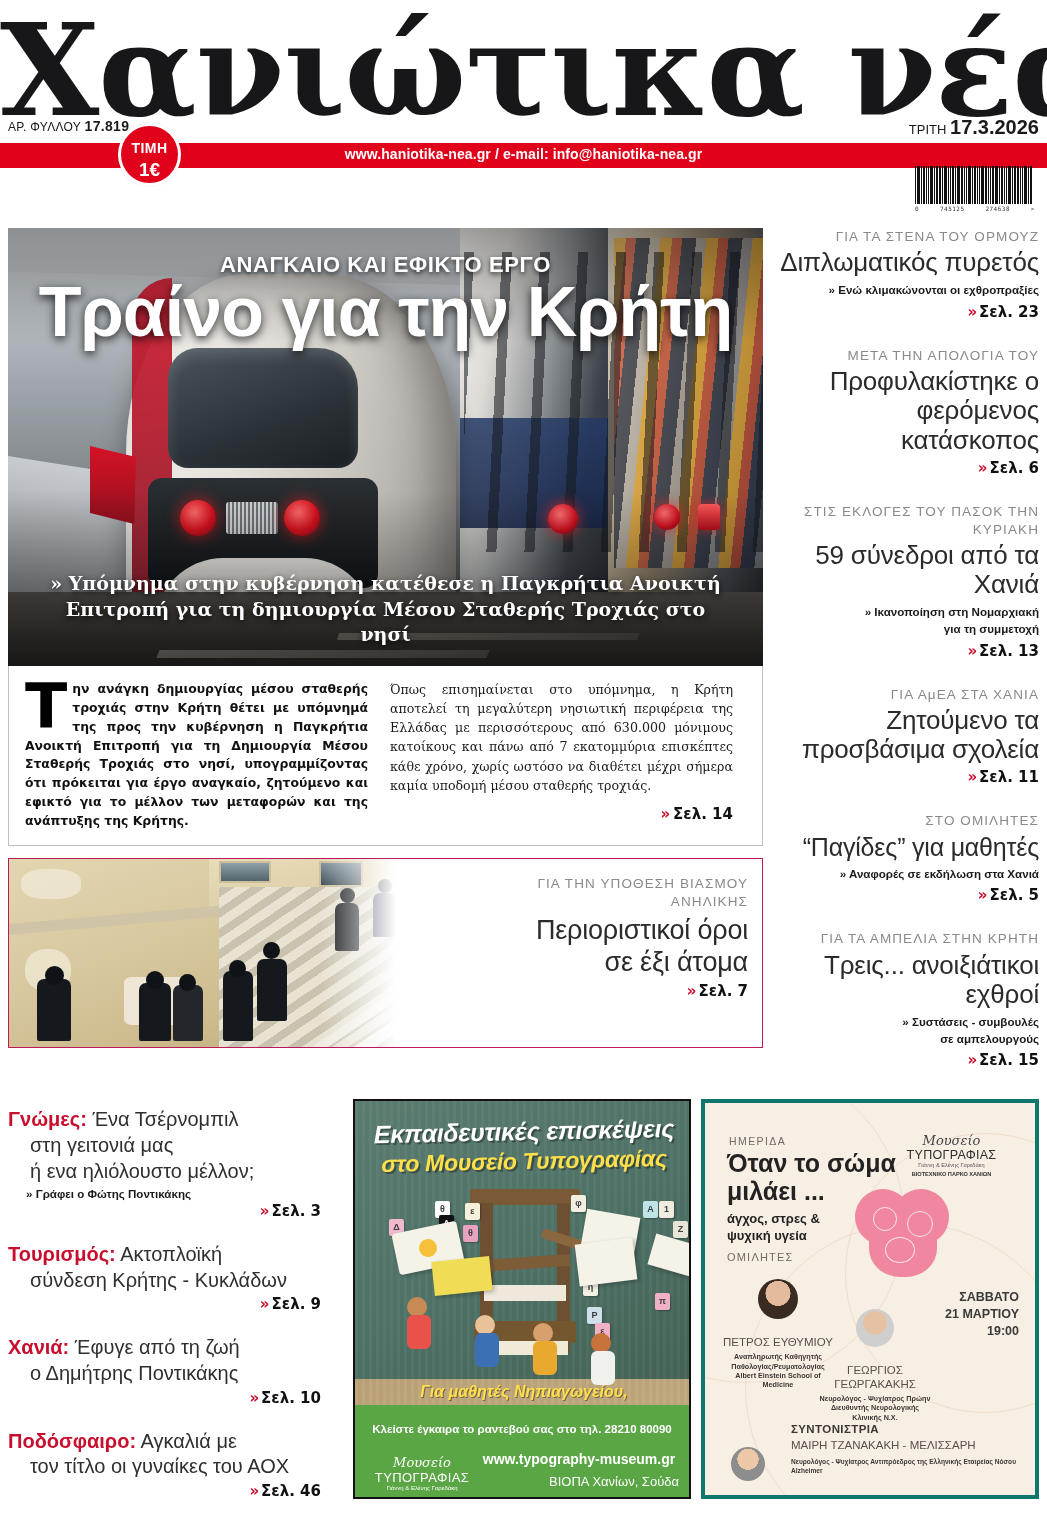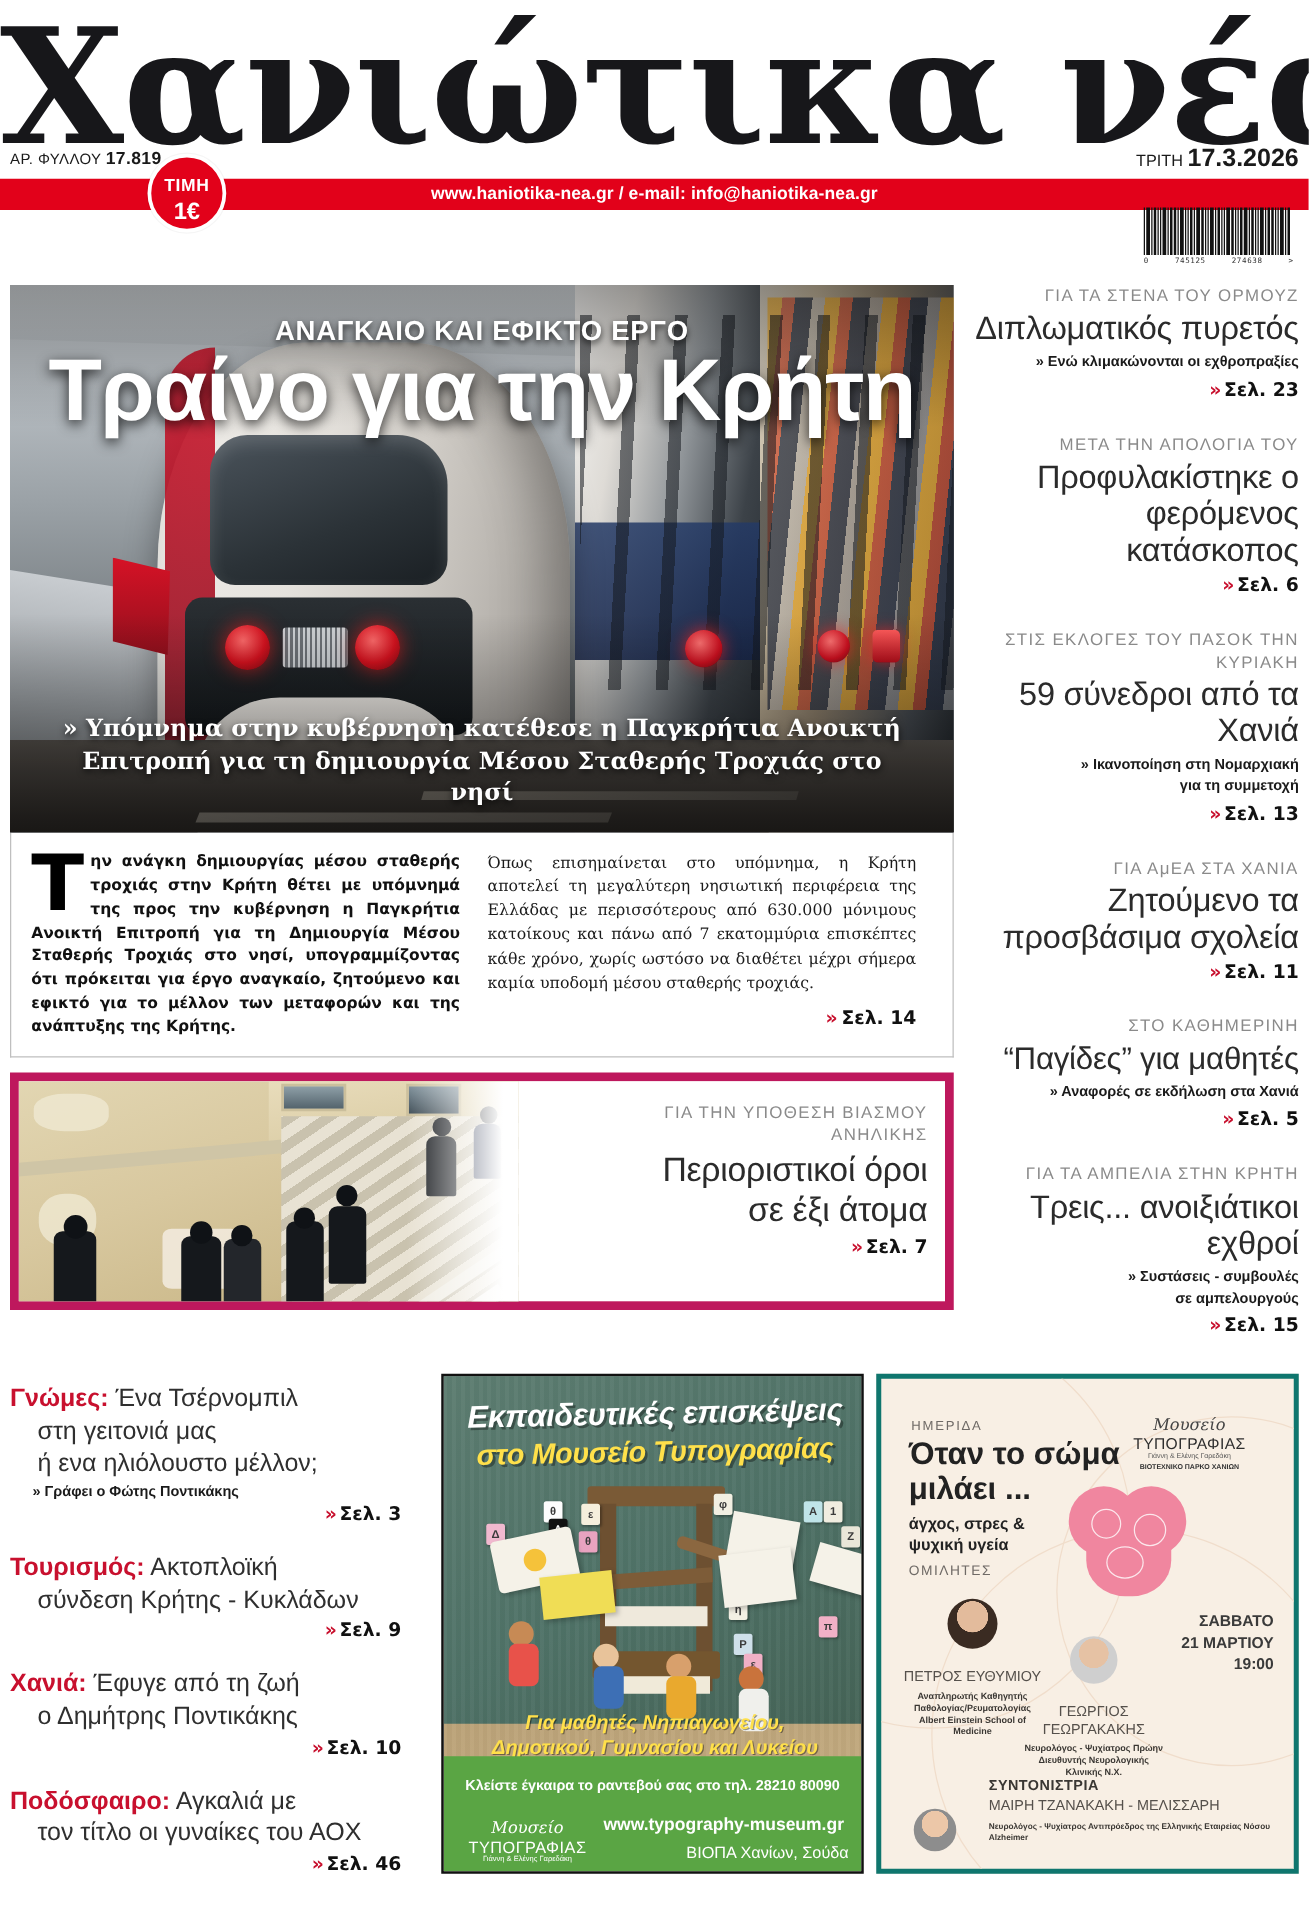--- a/index.html
+++ b/index.html
@@ -233,21 +233,21 @@
   }
   .side-sel {
     color: #111; font-weight: 700; font-size: 15px; margin-top: 4px;
     font-family: "DejaVu Sans", sans-serif;
   }
   .side-sel .g { color: #c8102e; margin-right: 2px; }
 
   
   .second {
     width: 755px; margin-top: 12px;
-    border: 7px solid #be185d;
+    border: 1px solid #be185d;
     display: flex; height: 190px; overflow: hidden; background: #fff;
   }
   .second-photo { width: 400px; height: 188px; position: relative; overflow: hidden; }
   .sp-wall { position: absolute; inset: 0;
     background: linear-gradient(160deg,#e2d6b2 0%,#d8c89f 40%,#cdbb8d 70%,#bda977 100%); }
   .sp-patch1{position:absolute;left:12px;top:10px;width:60px;height:30px;background:#efe8d2;border-radius:40%;opacity:.8;}
   .sp-patch2{position:absolute;left:16px;top:90px;width:46px;height:42px;background:#efe8d2;border-radius:45%;opacity:.8;}
   .sp-patch3{position:absolute;left:115px;top:118px;width:62px;height:48px;background:#f3ece0;border-radius:12%;opacity:.85;}
   .sp-band{position:absolute;left:0;top:52px;width:300px;height:11px;background:#cfc5a6;transform:skewY(-5deg);}
   .sp-band2{position:absolute;left:210px;top:48px;width:190px;height:12px;background:#ded3b4;transform:skewY(4deg);}
@@ -305,21 +305,21 @@
   .press .arm { position:absolute; left:70px; top:52px; width:86px; height:10px; background:#8b6740; transform: rotate(18deg); border-radius:4px;}
   .press .plate{ position:absolute; left:14px; top:96px; width:82px; height:16px; background:#efe9dc;}
   .press .base{ position:absolute; left:4px; top:132px; width:102px; height:22px; background:#74562f; border-radius:3px;}
   .press .base2{position:absolute; left:12px; top:152px; width:86px; height:14px; background:#f0ead9;}
   .ad1 .tile { position:absolute; width:15px; height:17px; border-radius:2px; font-size:9px;
      color:#3c3c3c; text-align:center; line-height:17px; font-weight:700; box-shadow:1px 1px 2px rgba(0,0,0,.3);}
   .ad1 .paper{position:absolute;background:#f5f2e8;box-shadow:2px 2px 4px rgba(0,0,0,.25);}
   .kid{position:absolute;}
   .kid .hd{width:20px;height:20px;border-radius:50%;}
   .kid .bd{width:24px;height:34px;border-radius:6px;}
-  .ad1-h3 { position:absolute; left:6px; top:268px; width:326px; text-align:center;
+  .ad1-h3 { position:absolute; left:6px; top:281px; width:326px; text-align:center;
     color:#ffe04a; font-weight:700; font-size:16px; line-height:1.22; font-style:italic;
     text-shadow: 1px 1px 0 rgba(0,0,0,.4); }
   .ad1-green{position:absolute;left:0;bottom:0;width:100%;height:92px;background:#5aa544;}
   .ad1-phone{position:absolute;left:0;bottom:62px;width:100%;text-align:center;color:#fff;
     font-weight:700;font-size:11.5px;}
   .ad1-logo{position:absolute;left:12px;bottom:6px;width:110px;text-align:center;color:#fff;}
   .ad1-logo .m{font-family:"DejaVu Serif",serif;font-size:13px;font-style:italic;}
   .ad1-logo .t{font-size:13px;letter-spacing:.4px;}
   .ad1-logo .s{font-size:6px;}
   .ad1-web{position:absolute;right:10px;bottom:30px;width:200px;text-align:center;color:#fff;
@@ -557,21 +557,21 @@
 
       <div class="side-item">
         <div class="side-kicker">ΓΙΑ ΑμΕΑ ΣΤΑ ΧΑΝΙΑ</div>
         <div class="side-head">Ζητούμενο τα προσβάσιμα σχολεία</div>
         <div class="side-sel">
           <span class="g">»</span><span>Σελ. 11</span>
         </div>
       </div>
 
       <div class="side-item">
-        <div class="side-kicker">ΣΤΟ ΚΑΘΗΜΕΡΙΝΗ</div>
+        <div class="side-kicker">ΣΤΟ ΟΜΙΛΗΤΕΣ</div>
         <div class="side-head" style="font-size:25px">“Παγίδες” για μαθητές</div>
         <div class="side-bullets">» Αναφορές σε εκδήλωση στα Χανιά</div>
         <div class="side-sel">
           <span class="g">»</span><span>Σελ. 5</span>
         </div>
       </div>
 
       <div class="side-item">
         <div class="side-kicker">ΓΙΑ ΤΑ ΑΜΠΕΛΙΑ ΣΤΗΝ ΚΡΗΤΗ</div>
         <div class="side-head">Τρεις... ανοιξιάτικοι εχθροί</div>

